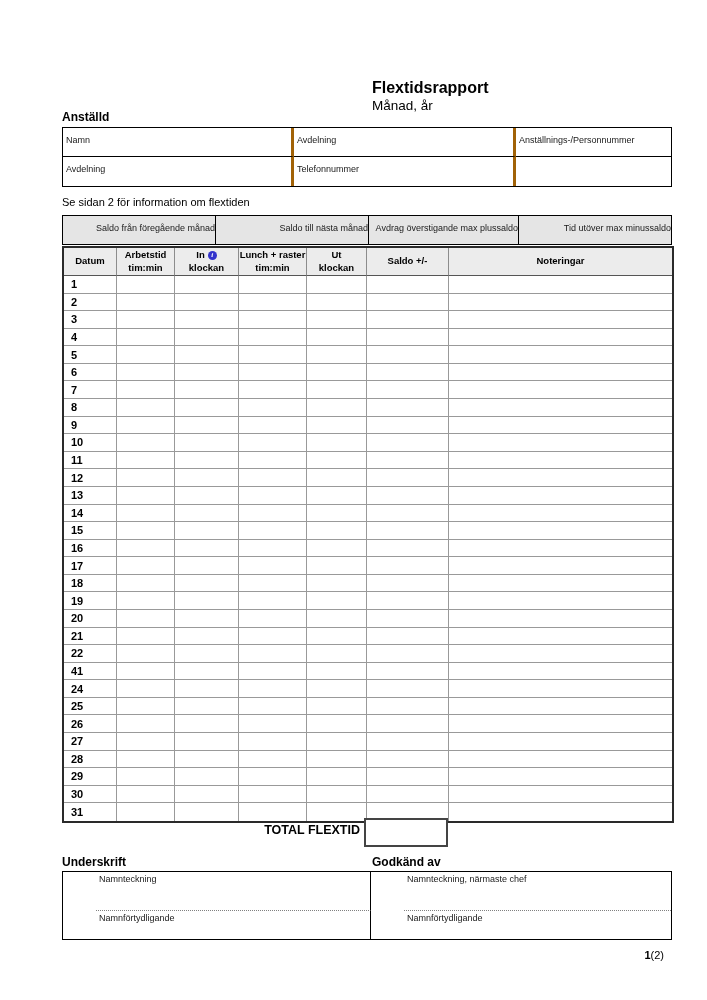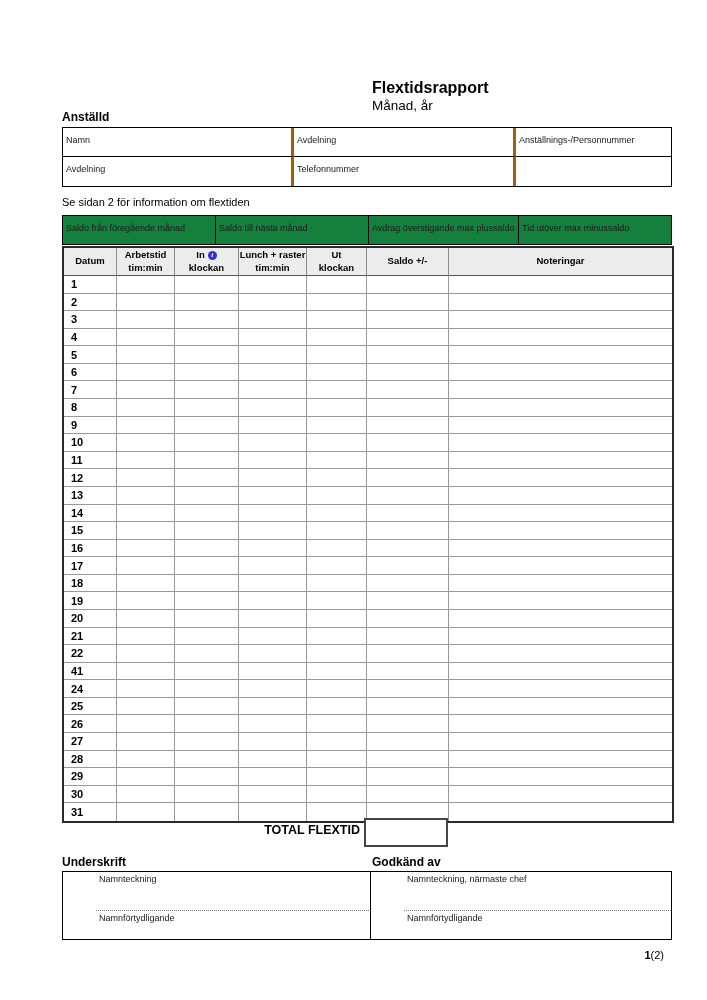--- a/index.html
+++ b/index.html
@@ -24,21 +24,21 @@
   .emp-cell:nth-child(3n) { border-right: none; }
   .emp-cell:nth-child(n+4) { border-bottom: none; }
   .cell-label { font-size: 9px; color: #1a1a1a; }
 
   
   .info-note { position: absolute; left: 62px; top: 196px; font-size: 11px; }
 
   
   .saldo-strip { position: absolute; left: 62px; top: 215px; display: grid;
     grid-template-columns: 153px 153px 150px 152px; grid-template-rows: 28px;
-    border: 1.5px solid #000; background: #15803d; }
+    border: 1.5px solid #000; background: #e5e5e5; text-align: right; }
   .saldo-cell { border-right: 1px solid #000; padding: 1px 0 0 3px; }
   .saldo-cell:last-child { border-right: none; }
 
   
   .time-table { position: absolute; left: 62px; top: 246px; display: grid;
     grid-template-columns: 53px 58px 64px 68px 60px 82px 223px;
     grid-template-rows: 28px; grid-auto-rows: 17.58px;
     border: 2px solid #2a2a2a; background: #fff; }
   .th { background: #ececec; border-right: 1px solid #8c8c8c; border-bottom: 1.5px solid #555;
     font-size: 9.5px; font-weight: bold; display: flex; flex-direction: column;

